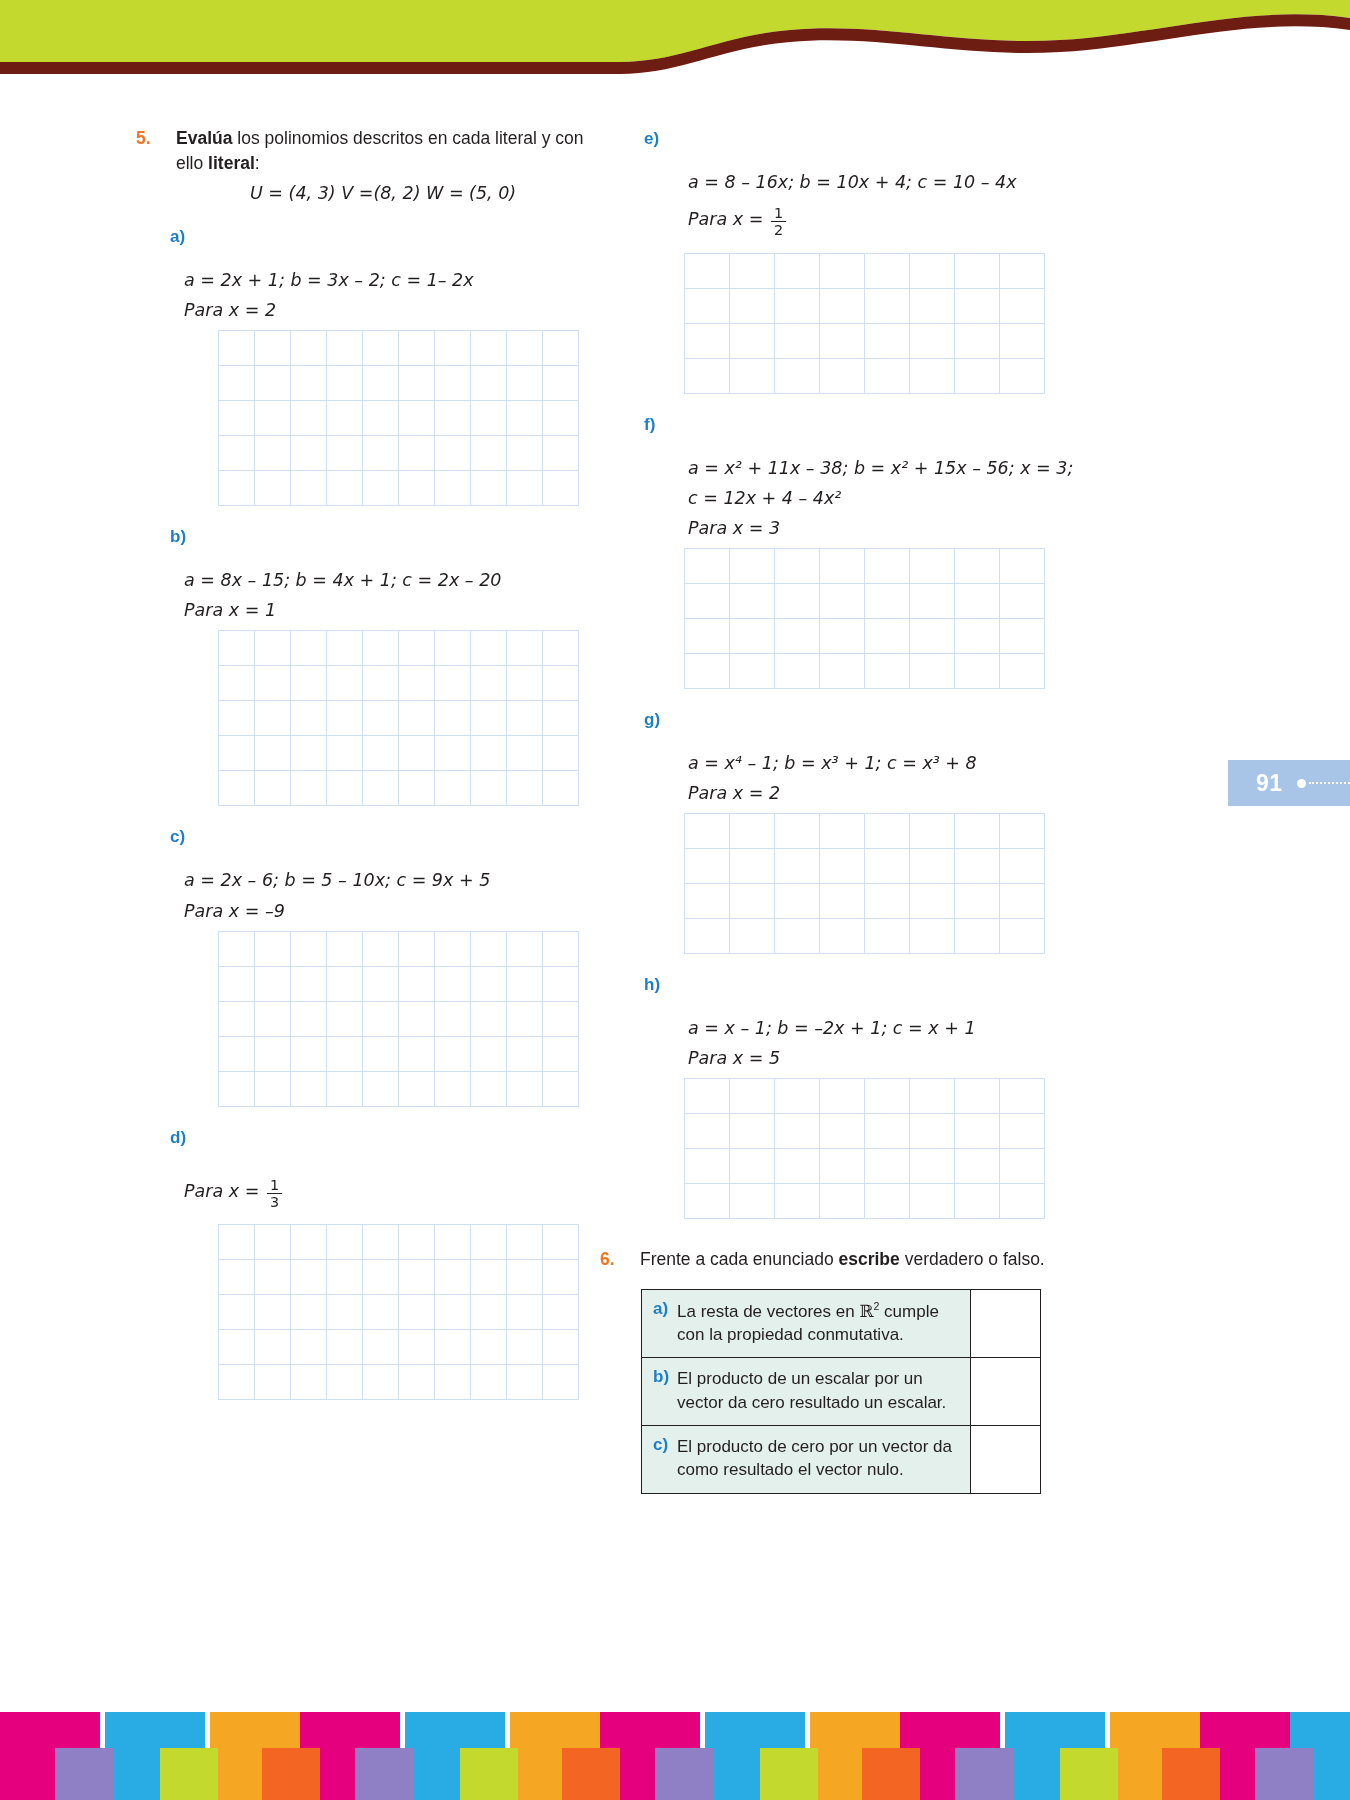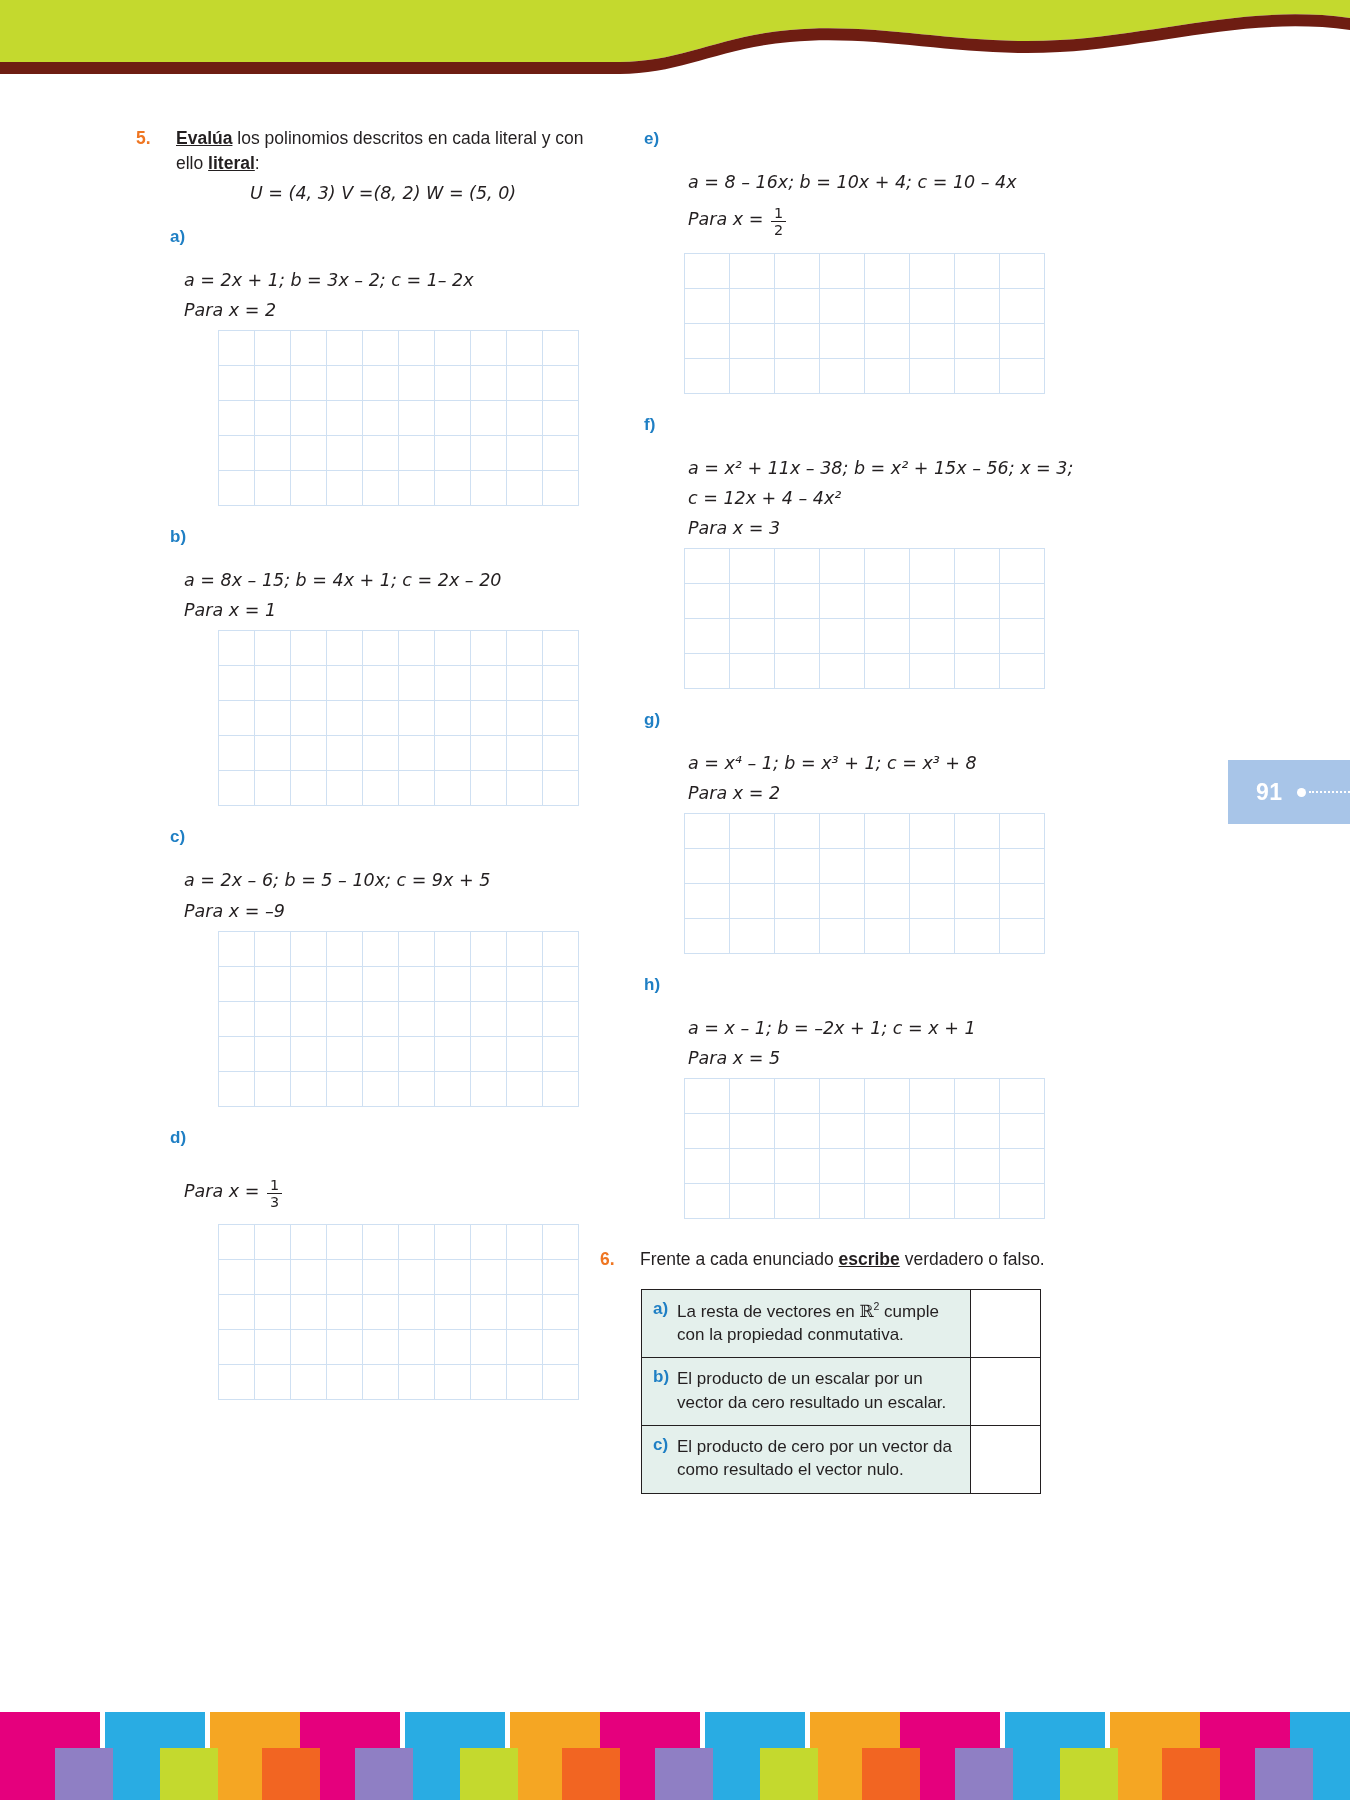--- a/index.html
+++ b/index.html
@@ -15,21 +15,21 @@
   
   .top-deco { position:absolute; left:0; top:0; width:1350px; height:82px; overflow:hidden; }
   .top-deco svg { display:block; }
 
   
   .bottom-deco { position:absolute; left:0; bottom:0; width:1350px; height:125px; }
   .bottom-deco .bar { position:absolute; bottom:0; }
 
   
   .page-tab {
-    position:absolute; right:0; top:760px; width:122px; height:64px;
+    position:absolute; right:0; top:760px; width:122px; height:46px;
     background:#a8c5e8; display:flex; align-items:center;
   }
   .page-tab .num {
     color:#ffffff; font-size:23px; font-weight:bold; margin-left:28px;
     letter-spacing:.5px;
   }
   .page-tab .dot {
     width:9px; height:9px; border-radius:50%; background:#ffffff;
     margin-left:14px; flex:none;
   }
@@ -41,21 +41,21 @@
   .col-left  { position:absolute; left:136px; top:126px; width:460px; }
   .col-right { position:absolute; left:636px; top:126px; width:420px; }
 
   
   .ex { display:flex; align-items:flex-start; }
   .ex-num {
     color:#ef7622; font-weight:bold; font-size:17.5px;
     width:40px; flex:none; line-height:1.45;
   }
   .ex-body { flex:1; font-size:17.5px; line-height:1.45; }
-  .ex-body b { font-weight:bold;text-decoration:underline; }
+  .ex-body b { font-weight:bold; }
 
   .centered-eq { text-align:center; margin:6px 0 0 0; }
   .indent-eq { margin-left:74px; }
 
   
   .m { font-family:"DejaVu Sans", sans-serif; font-style:italic; }
   .num-up { font-style:normal; }
   sup { font-size:.62em; vertical-align:super; font-style:italic; }
 
   .para { margin-top:14px; font-size:17.5px; }

